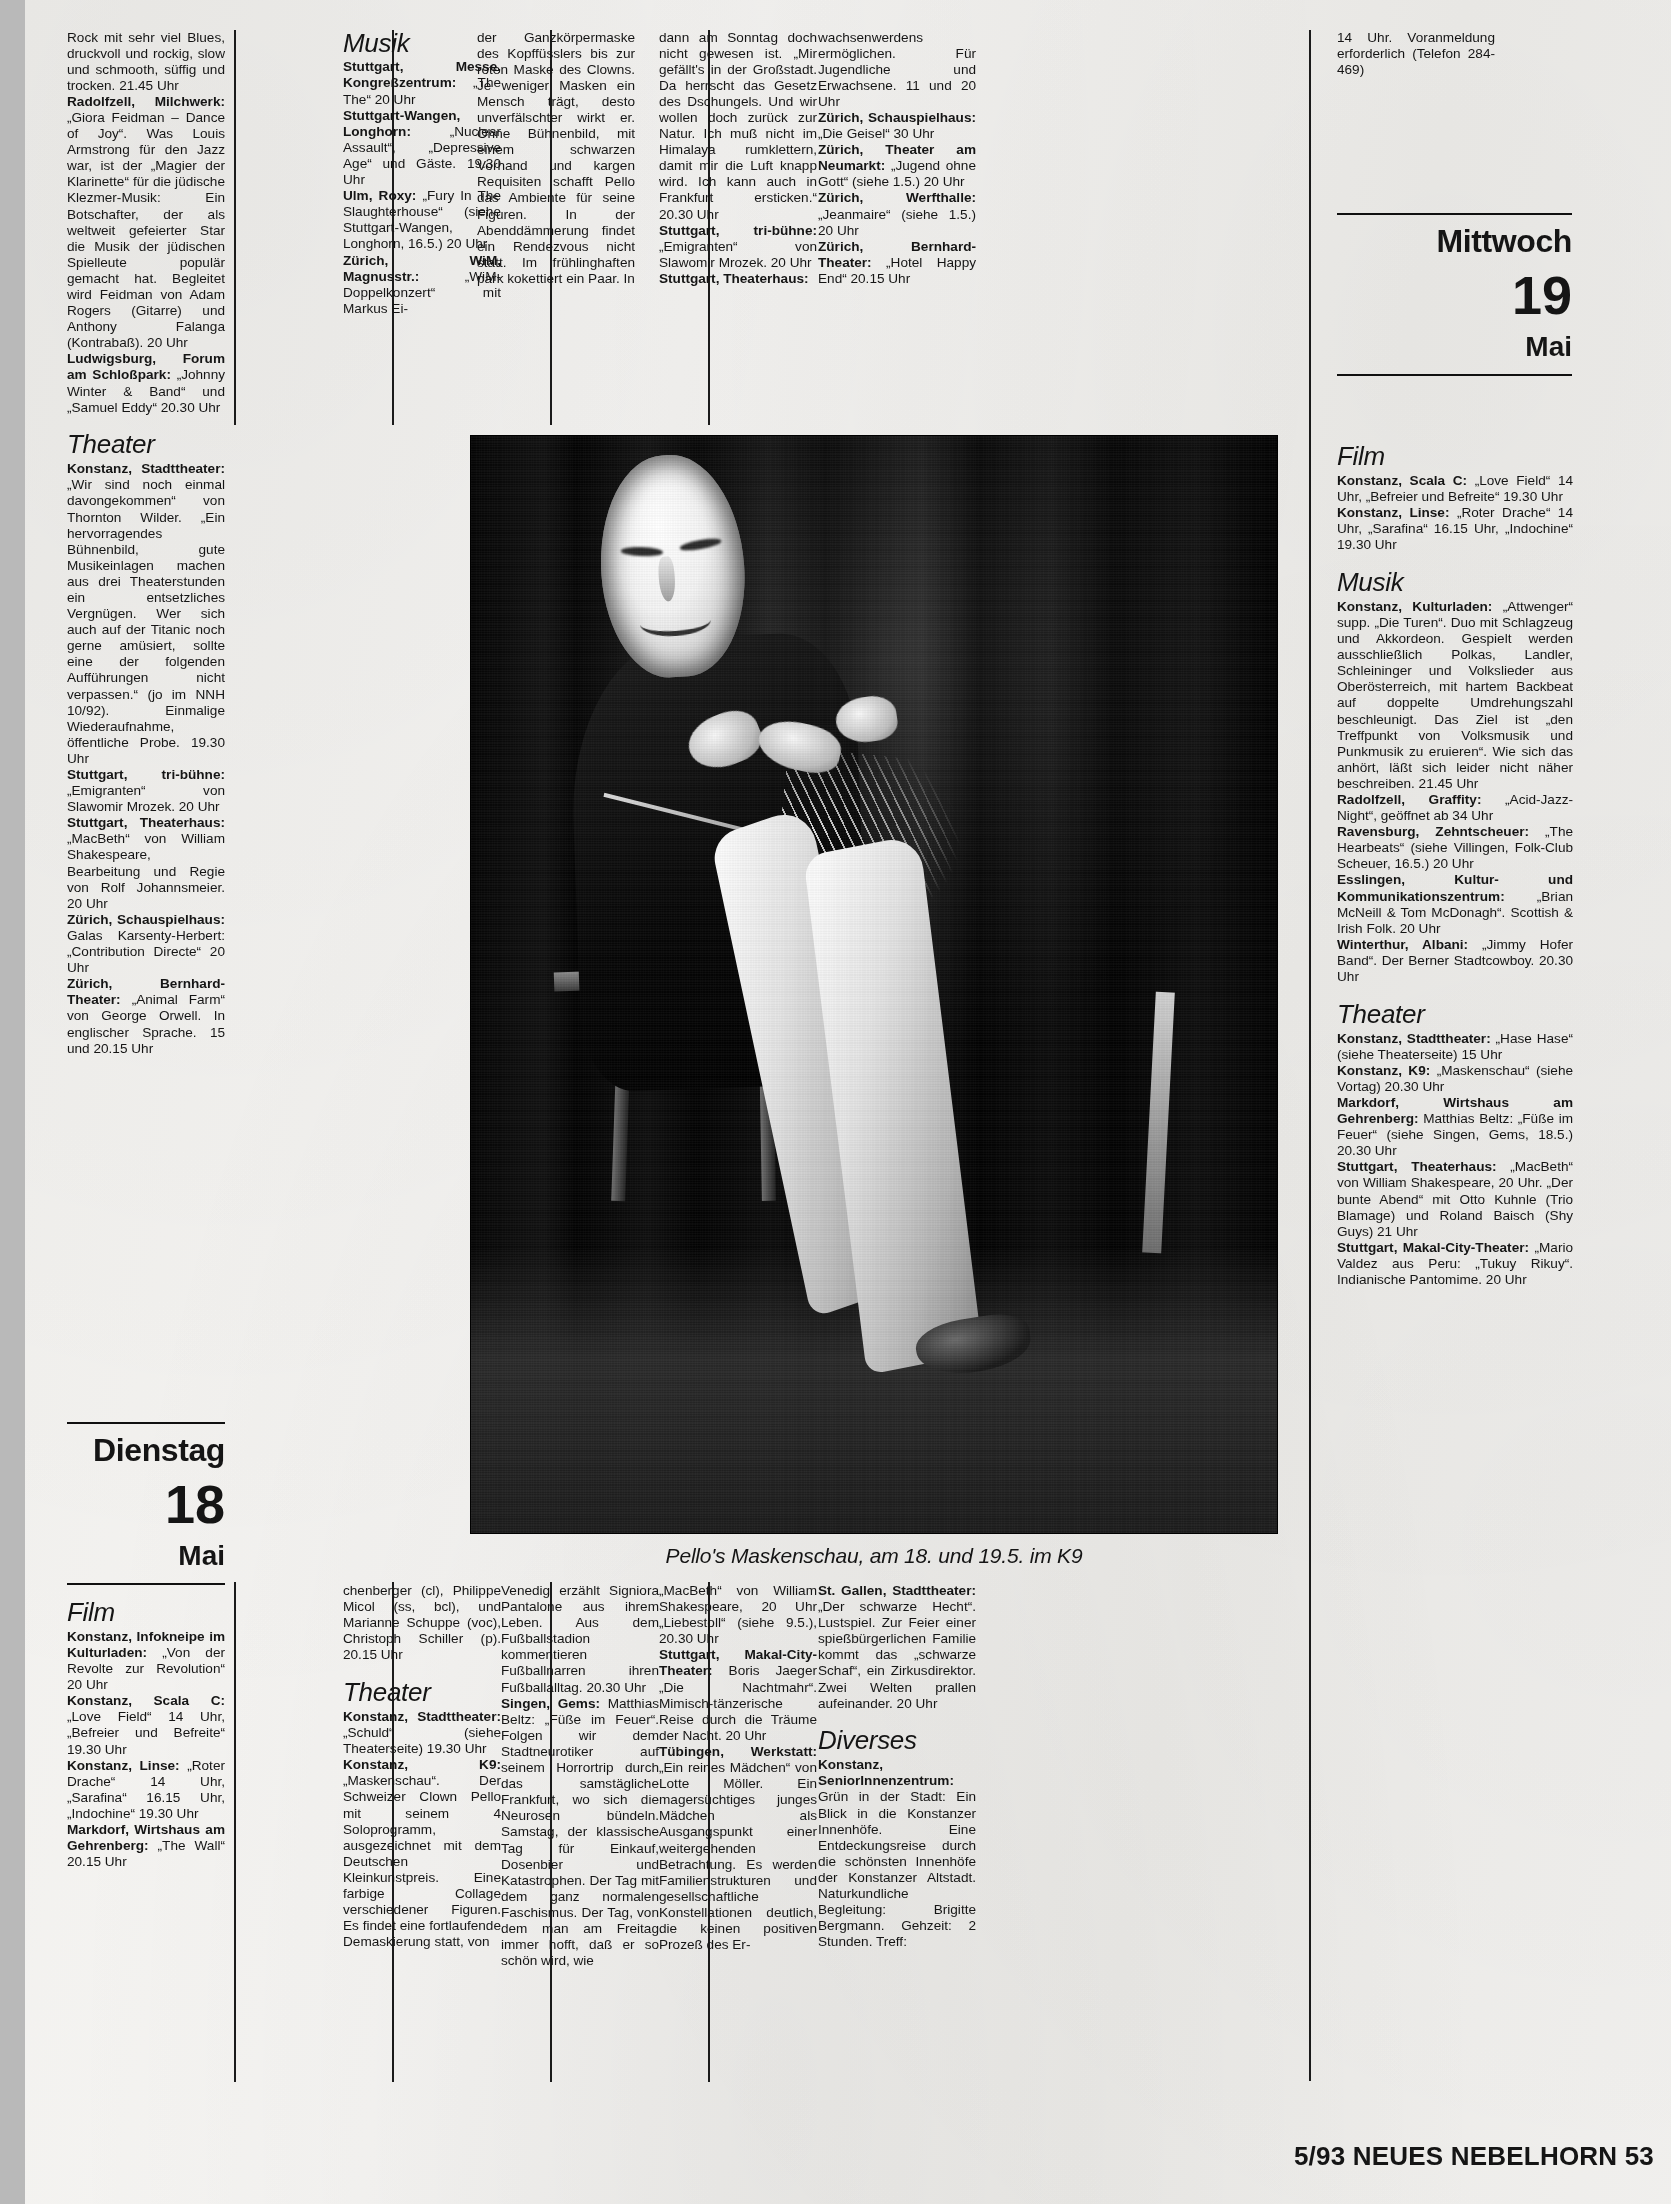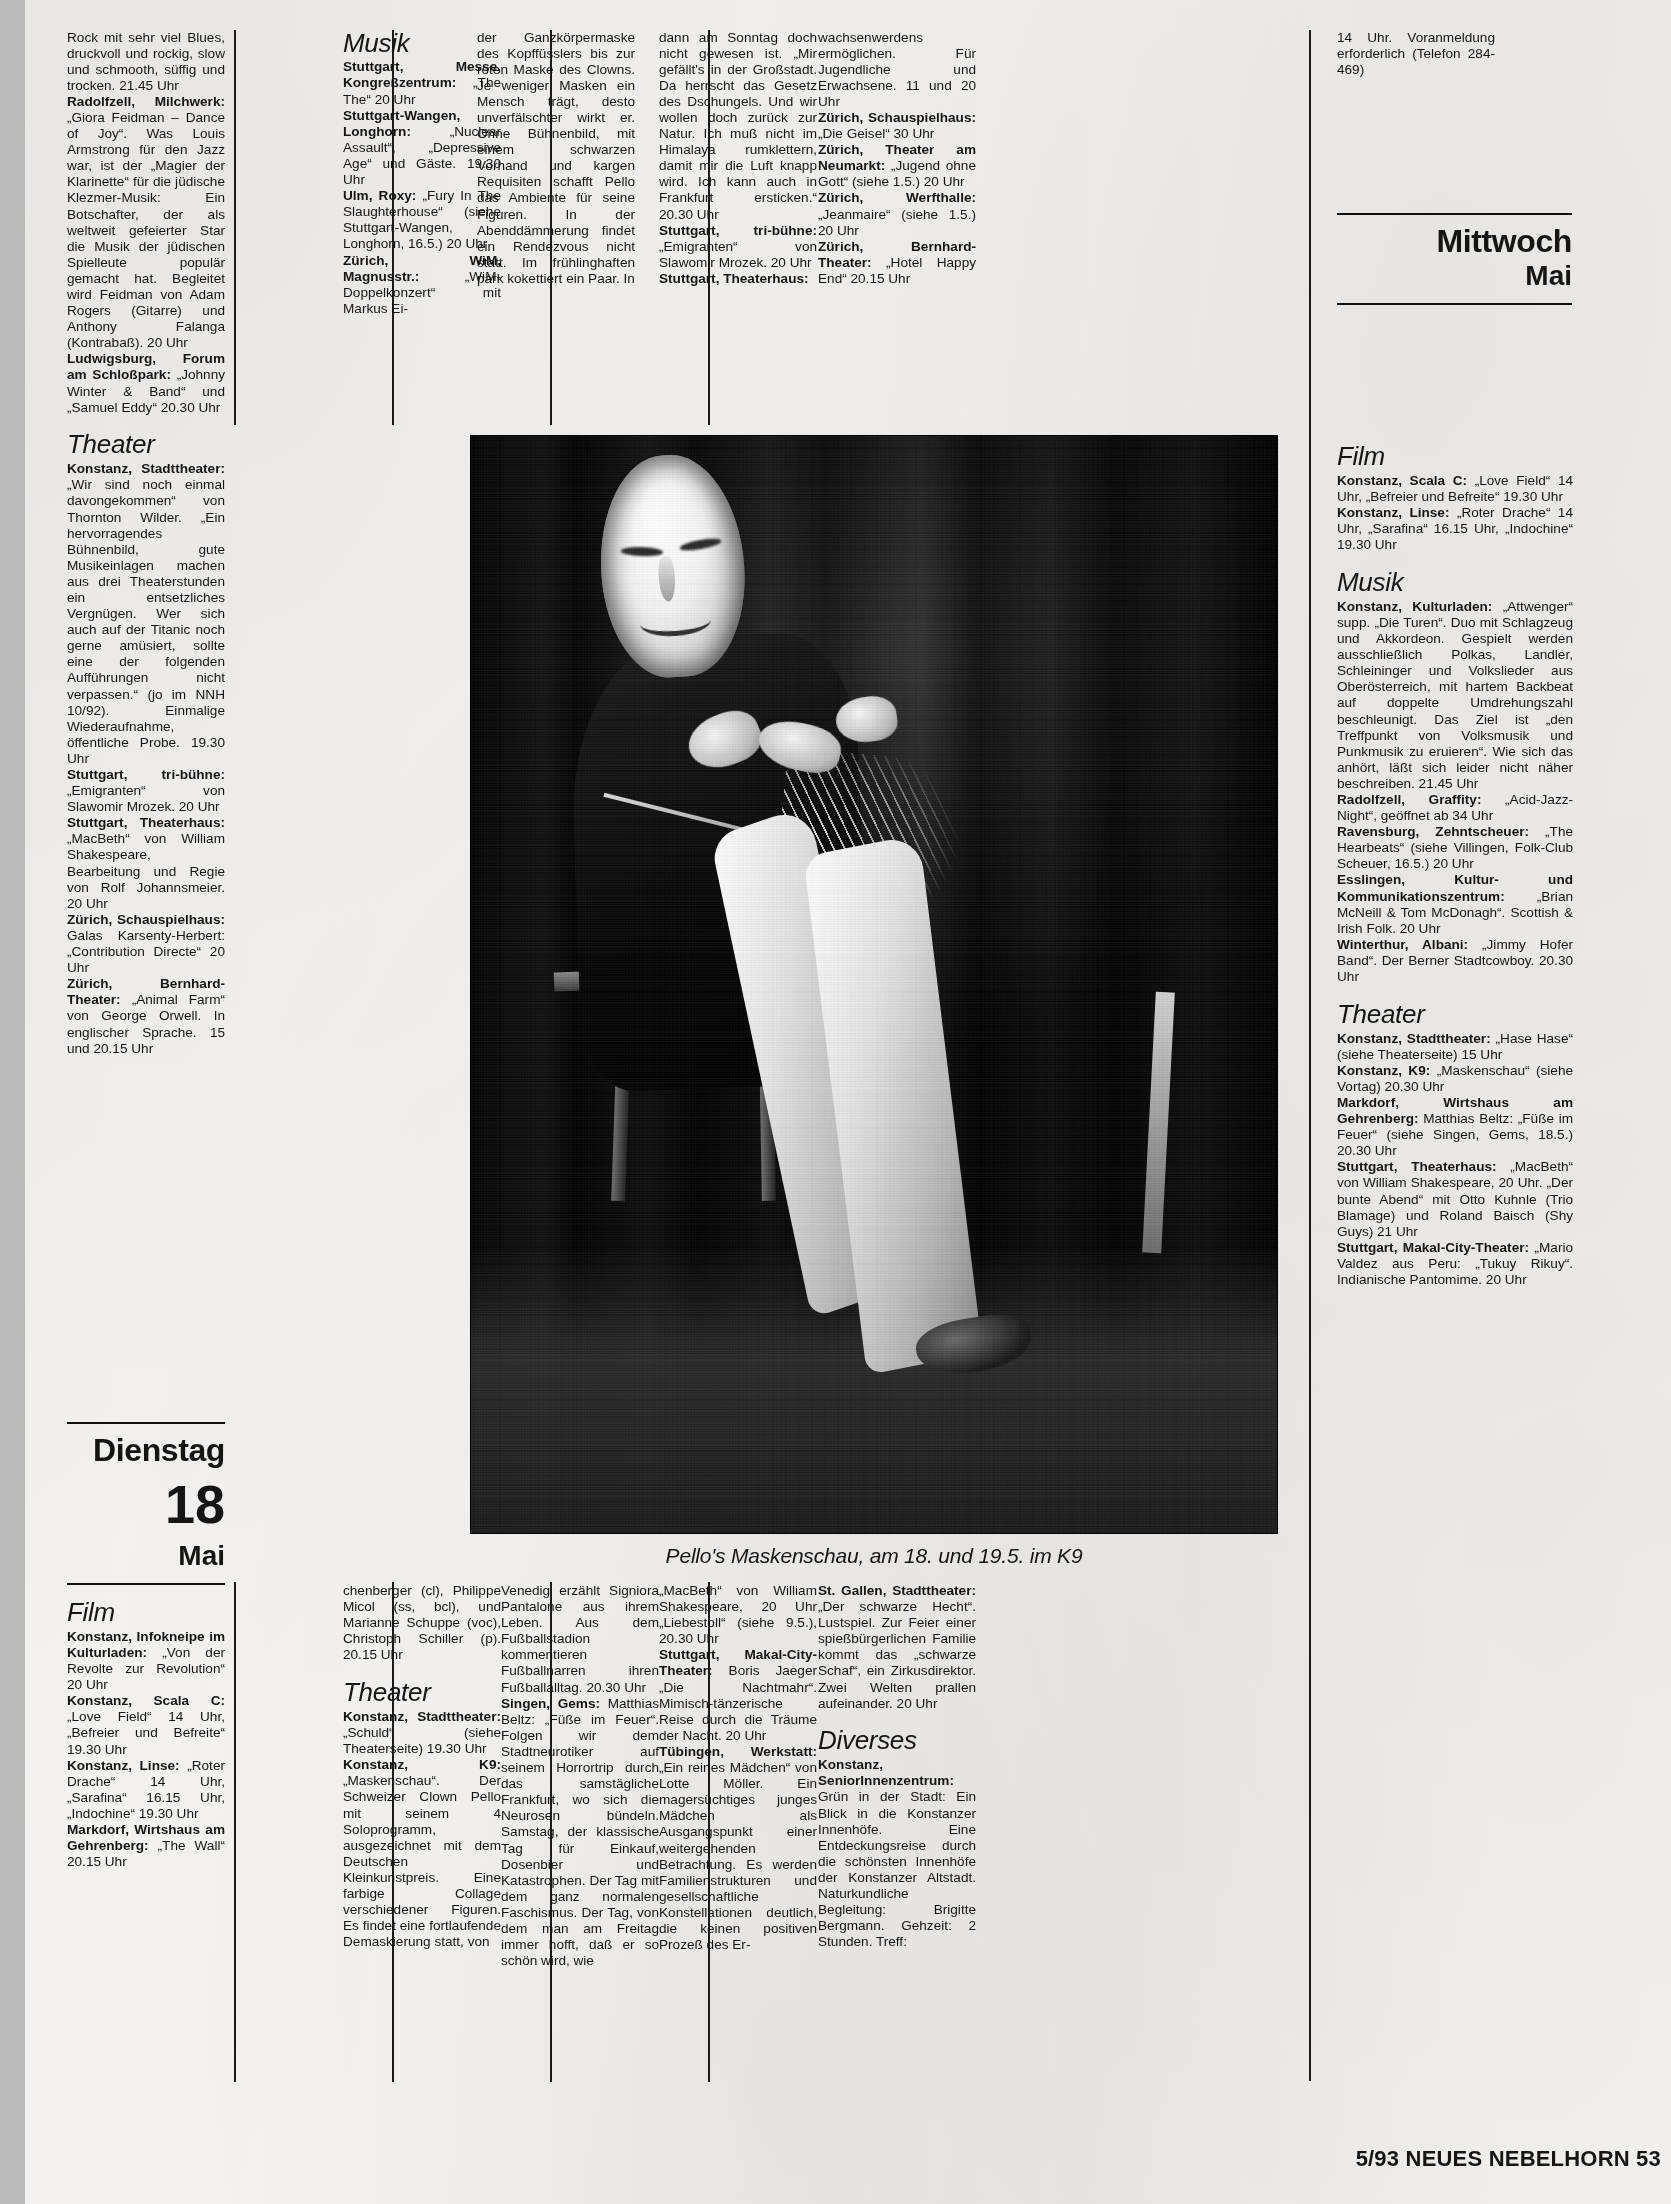--- a/index.html
+++ b/index.html
@@ -250,23 +250,23 @@
     margin-top: 10.4px;
     text-align: center;
     font-style: italic;
     font-size: 21px;
     letter-spacing: -0.2px;
   }
 
   
   .footer {
     position: absolute;
-    right: 35px;
+    right: 42px;
     bottom: 33px;
-    font-size: 22px;
+    font-size: 26px;
     font-weight: bold;
     letter-spacing: 0.2px;
   }
 </style>
 </head>
 <body>
 
 <div class="page">
 
   <div class="vrule" style="left:209px; top:29.5px; height:395px;"></div>
@@ -352,20 +352,21 @@
     <h2 class="section">Diverses</h2>
     <p class="entry"><span class="bld">Konstanz, SeniorInnenzentrum:</span> <span>Grün in der Stadt: Ein Blick in die Konstanzer Innenhöfe. Eine Entdeckungsreise durch die schönsten Innenhöfe der Konstanzer Altstadt. Naturkundliche Begleitung: Brigitte Bergmann. Gehzeit: 2 Stunden. Treff:</span></p>
   </div>
 
   <div class="col" style="position:absolute; left:1312px; top:29.5px; width:158px;">
     <p class="entry">14 Uhr. Voranmeldung erforderlich (Telefon 284-469)</p>
   </div>
 
   <div class="dateblock" style="position:absolute; left:1312px; top:213px; width:235px;">
     <div class="dow">Mittwoch</div>
+    <div class="dnum">19</div>
     <div class="dmon">Mai</div>
   </div>
 
   <div class="col" style="position:absolute; left:1312px; top:443px; width:236px;">
     <h2 class="section first">Film</h2>
     <p class="entry"><span class="bld">Konstanz, Scala C:</span> <span>„Love Field“ 14 Uhr, „Befreier und Befreite“ 19.30 Uhr</span></p>
     <p class="entry"><span class="bld">Konstanz, Linse:</span> <span>„Roter Drache“ 14 Uhr, „Sarafina“ 16.15 Uhr, „Indochine“ 19.30 Uhr</span></p>
 
     <h2 class="section">Musik</h2>
     <p class="entry"><span class="bld">Konstanz, Kulturladen:</span> <span>„Attwenger“ supp. „Die Turen“. Duo mit Schlagzeug und Akkordeon. Gespielt werden ausschließlich Polkas, Landler, Schleininger und Volkslieder aus Oberösterreich, mit hartem Backbeat auf doppelte Umdrehungszahl beschleunigt. Das Ziel ist „den Treffpunkt von Volksmusik und Punkmusik zu eruieren“. Wie sich das anhört, läßt sich leider nicht näher beschreiben. 21.45 Uhr</span></p>

